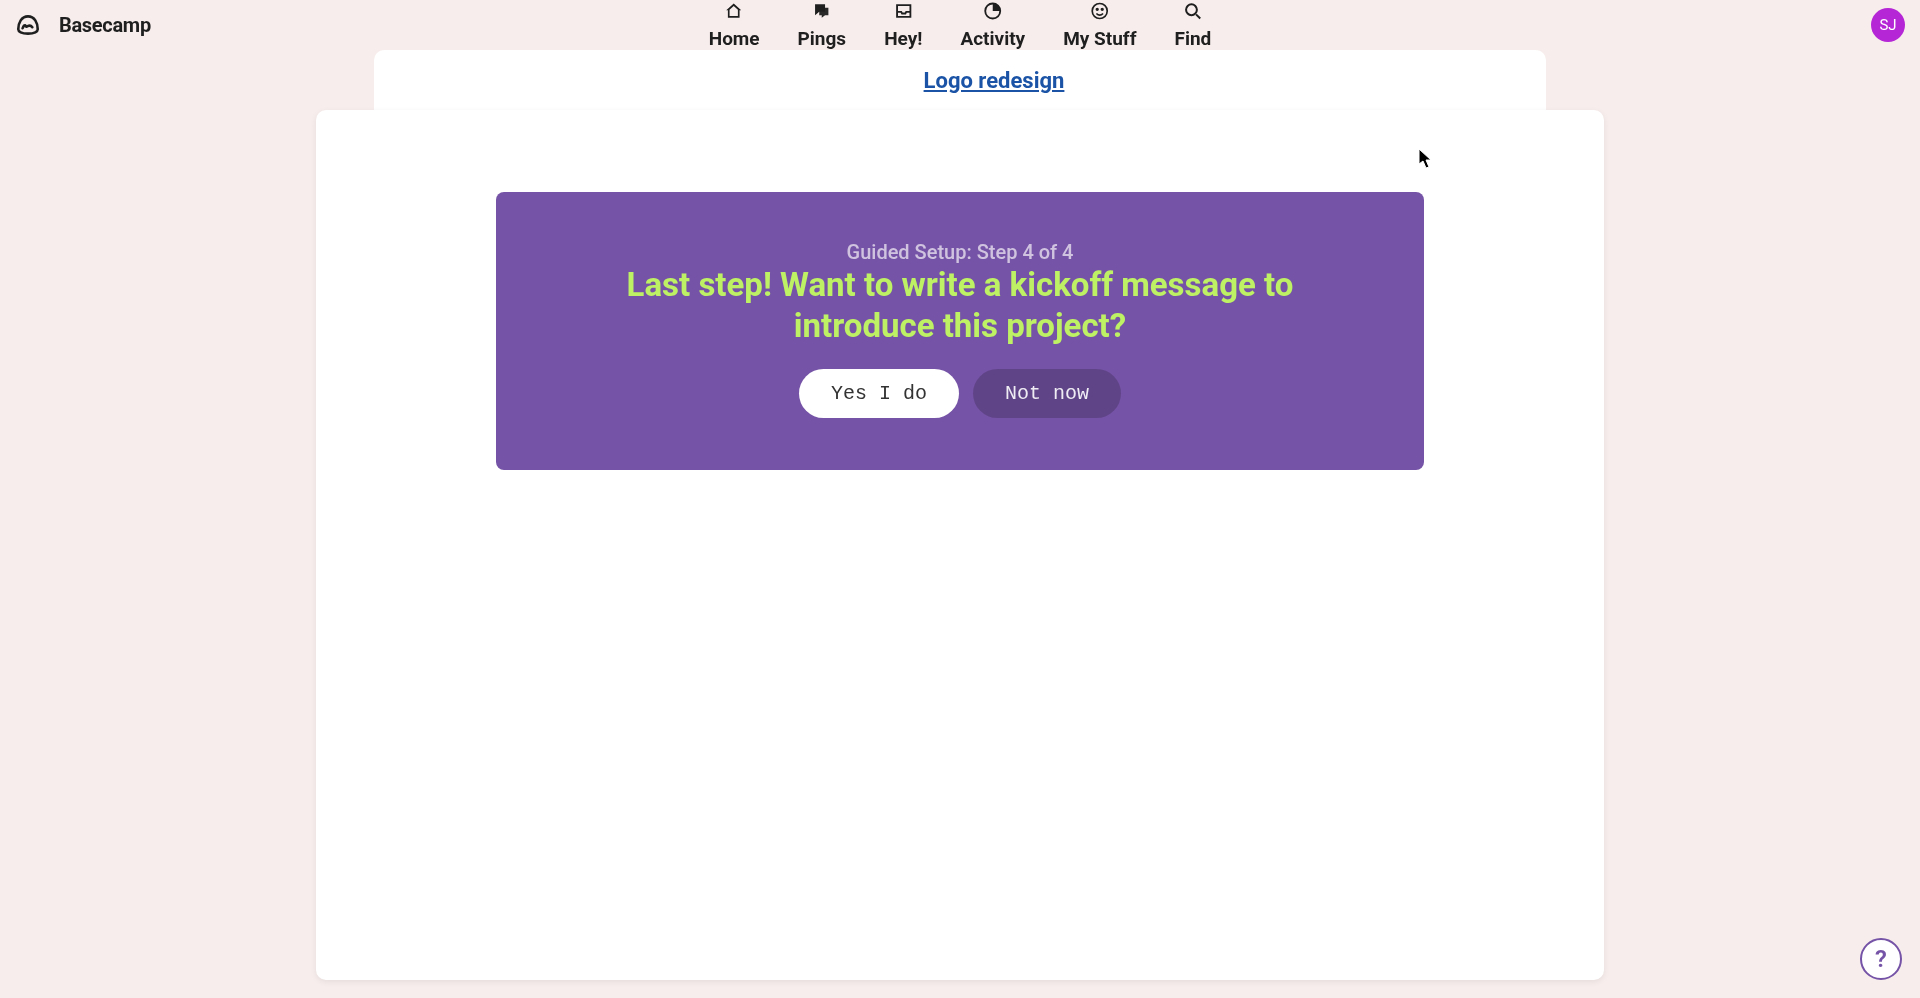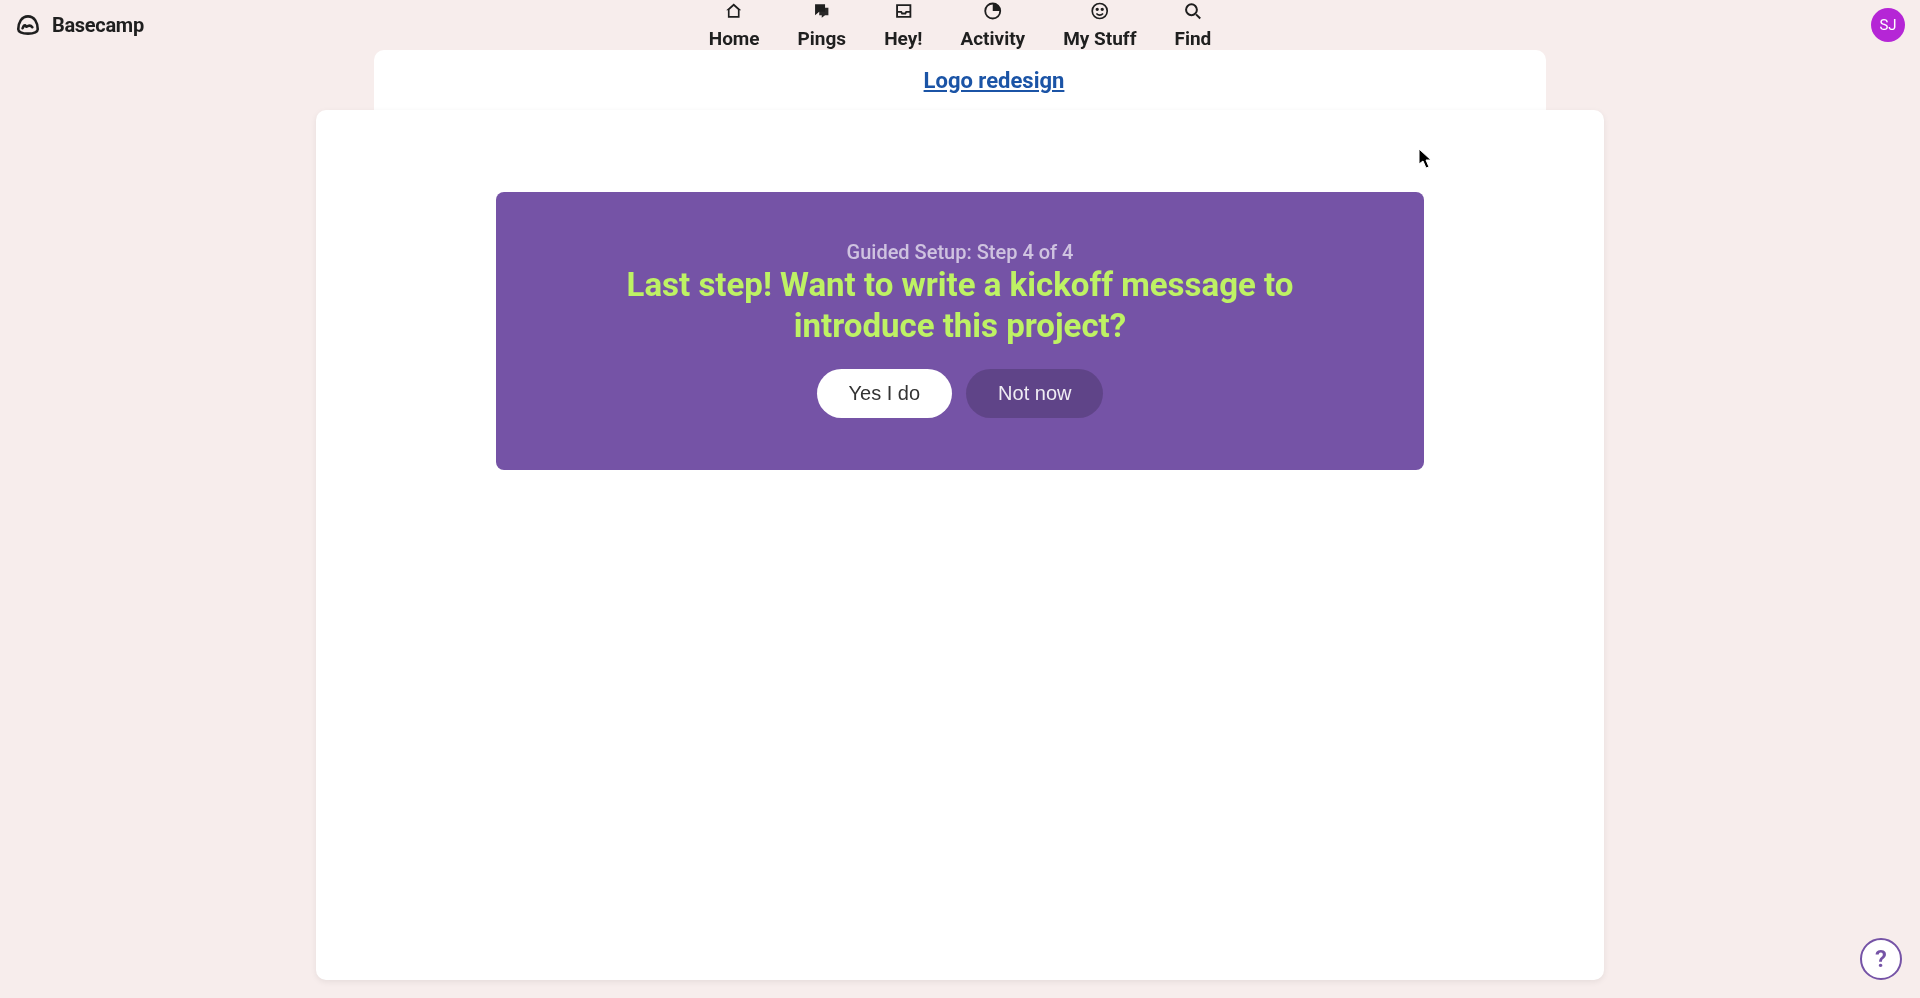--- a/index.html
+++ b/index.html
@@ -21,21 +21,21 @@
       left: 0;
       right: 0;
       height: 50px;
       display: flex;
       align-items: center;
       padding: 0 15px;
     }
     .logo-section {
       display: flex;
       align-items: center;
-      gap: 11px;
+      gap: 18px;
       cursor: pointer;
     }
     .logo-icon {
       width: 26px;
       height: 26px;
     }
     .logo-text {
       font-size: 20px;
       font-weight: 700;
       color: #1f1f1f;
@@ -147,21 +147,21 @@
       display: flex;
       justify-content: center;
       gap: 14px;
     }
     .btn {
       border: none;
       border-radius: 999px;
       padding: 13px 32px;
       font-size: 20px;
       cursor: pointer;
-      font-family: Liberation Sans, sans-serif;
+      font-family: Liberation Mono, monospace;
     }
     .btn-primary {
       background: white;
       color: #333;
       font-weight: 500;
     }
     .btn-secondary {
       background: rgba(0,0,0,0.18);
       color: rgba(255,255,255,0.9);
       font-weight: 400;

